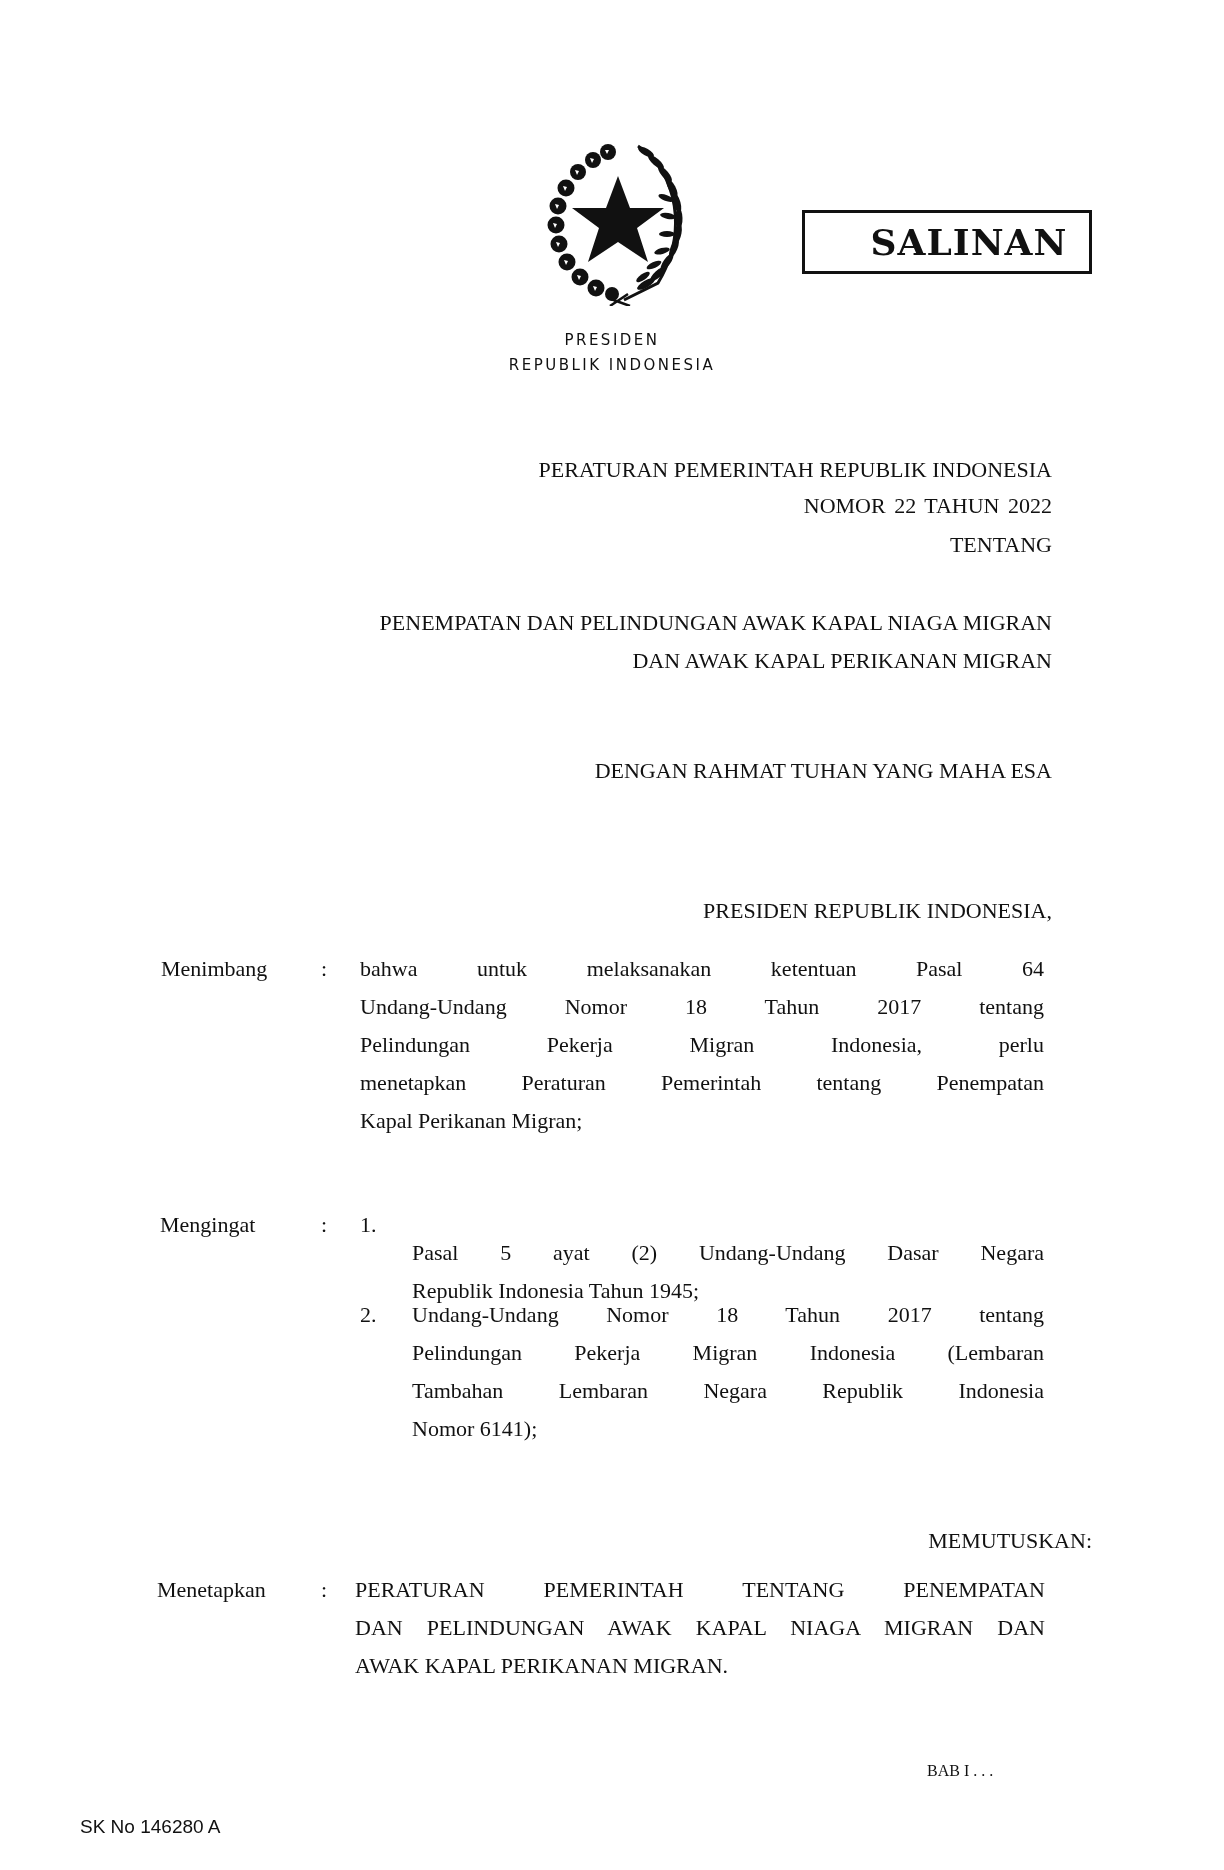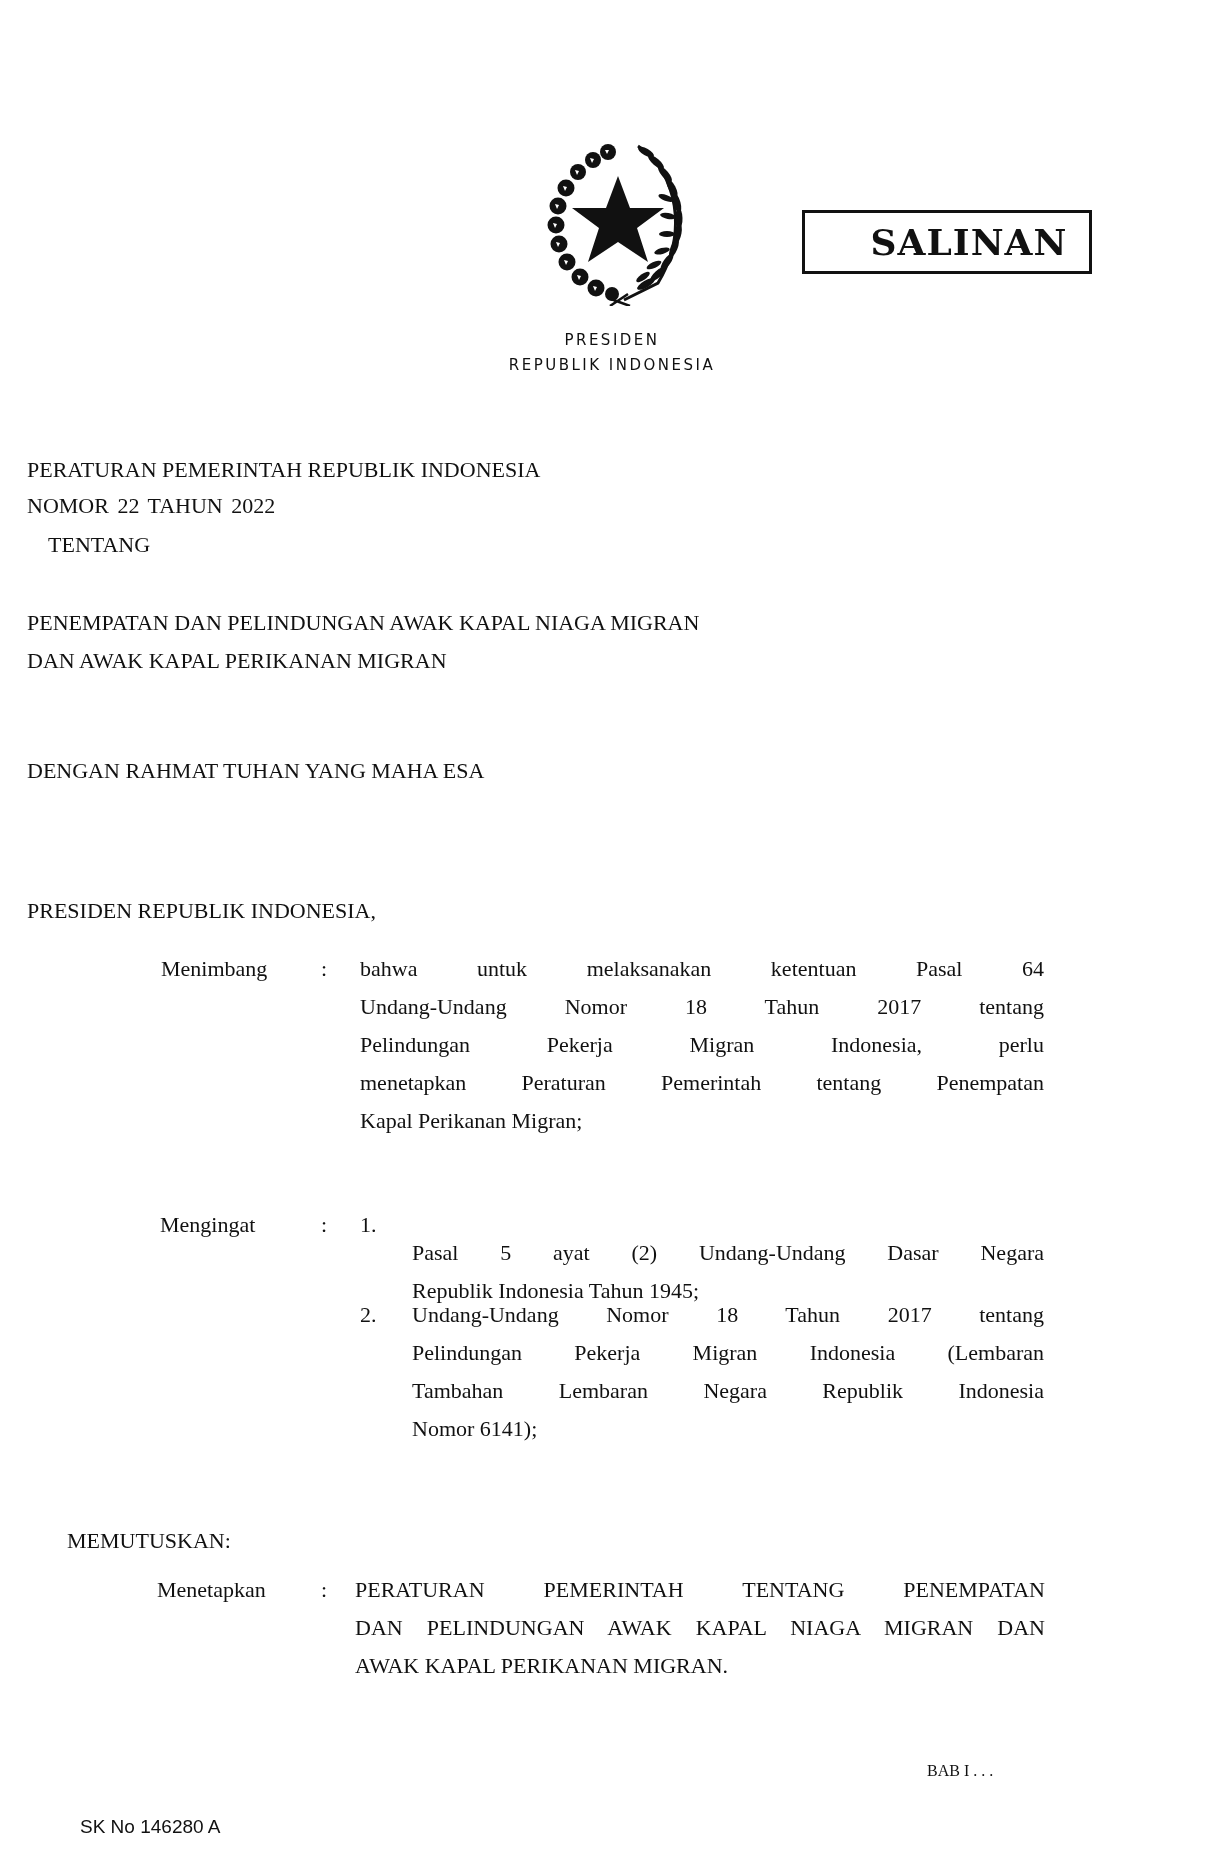--- a/index.html
+++ b/index.html
@@ -1,17 +1,17 @@
 <!DOCTYPE html>
 <html><head>
   <meta charset="utf-8">
   <style>
     html, body { margin: 0; padding: 0; background: #ffffff; }
     body { width: 1224px; height: 1870px; position: relative; overflow: hidden; color: #111111; font-family: "Liberation Serif", serif; }
-    .center-line { position: absolute; left: 0; width: 1052px; text-align: left; font-size: 22px; line-height: 26px; white-space: nowrap; padding-left: 27px; }
+    .center-line { position: absolute; left: 0; width: 1052px; text-align: right; font-size: 22px; line-height: 26px; white-space: nowrap; }
     .emblem { position: absolute; left: 538px; top: 138px; width: 162px; height: 168px; }
     .salinan-box { position: absolute; left: 802px; top: 210px; width: 240px; height: 58px; border: 3px solid #111; display: flex; align-items: center; justify-content: center; box-sizing: content-box; padding-left: 44px; }
     .salinan-text { font-family: "DejaVu Serif", serif; font-weight: bold; font-size: 36px; letter-spacing: 1px; line-height: 1; }
     .presiden-label { position: absolute; left: 0; width: 1224px; text-align: center; font-family: "DejaVu Sans", sans-serif; font-size: 15px; letter-spacing: 2.5px; line-height: 18px; white-space: nowrap; }
     .label { position: absolute; font-size: 22px; line-height: 26px; white-space: nowrap; }
     .colon { position: absolute; font-size: 22px; line-height: 26px; }
     .para { position: absolute; font-size: 22px; line-height: 38px; }
     .para .ln { display: block; text-align: justify; text-align-last: justify; height: 38px; white-space: nowrap; }
     .para .ln.last { text-align-last: left; }
     .num { position: absolute; font-size: 22px; line-height: 26px; }
@@ -79,21 +79,21 @@
 
 <div class="salinan-box">
   <span class="salinan-text">SALINAN</span>
 </div>
 
 <div class="presiden-label" style="top: 331px;">PRESIDEN</div>
 <div class="presiden-label" style="top: 356px;">REPUBLIK INDONESIA</div>
 
 <div class="center-line" style="top: 457px;">PERATURAN PEMERINTAH REPUBLIK INDONESIA</div>
 <div class="center-line" style="top: 493px; word-spacing: 3px;">NOMOR 22  TAHUN  2022</div>
-<div class="center-line" style="top: 532px; margin-left: 21px;">TENTANG</div>
+<div class="center-line" style="top: 532px;">TENTANG</div>
 <div class="center-line" style="top: 610px;">PENEMPATAN DAN PELINDUNGAN AWAK KAPAL NIAGA MIGRAN</div>
 <div class="center-line" style="top: 648px;">DAN AWAK KAPAL PERIKANAN MIGRAN</div>
 
 <div class="center-line" style="top: 758px;">DENGAN RAHMAT TUHAN YANG MAHA ESA</div>
 <div class="center-line" style="top: 858px; margin-top: 40px;">PRESIDEN REPUBLIK INDONESIA,</div>
 
 <div class="label" style="left: 161px; top: 956px;">Menimbang</div>
 <div class="colon" style="left: 321px; top: 956px;">:</div>
 <div class="para" style="left: 360px; top: 950px; width: 684px;">
   <span class="ln">bahwa untuk melaksanakan ketentuan Pasal 64</span>

